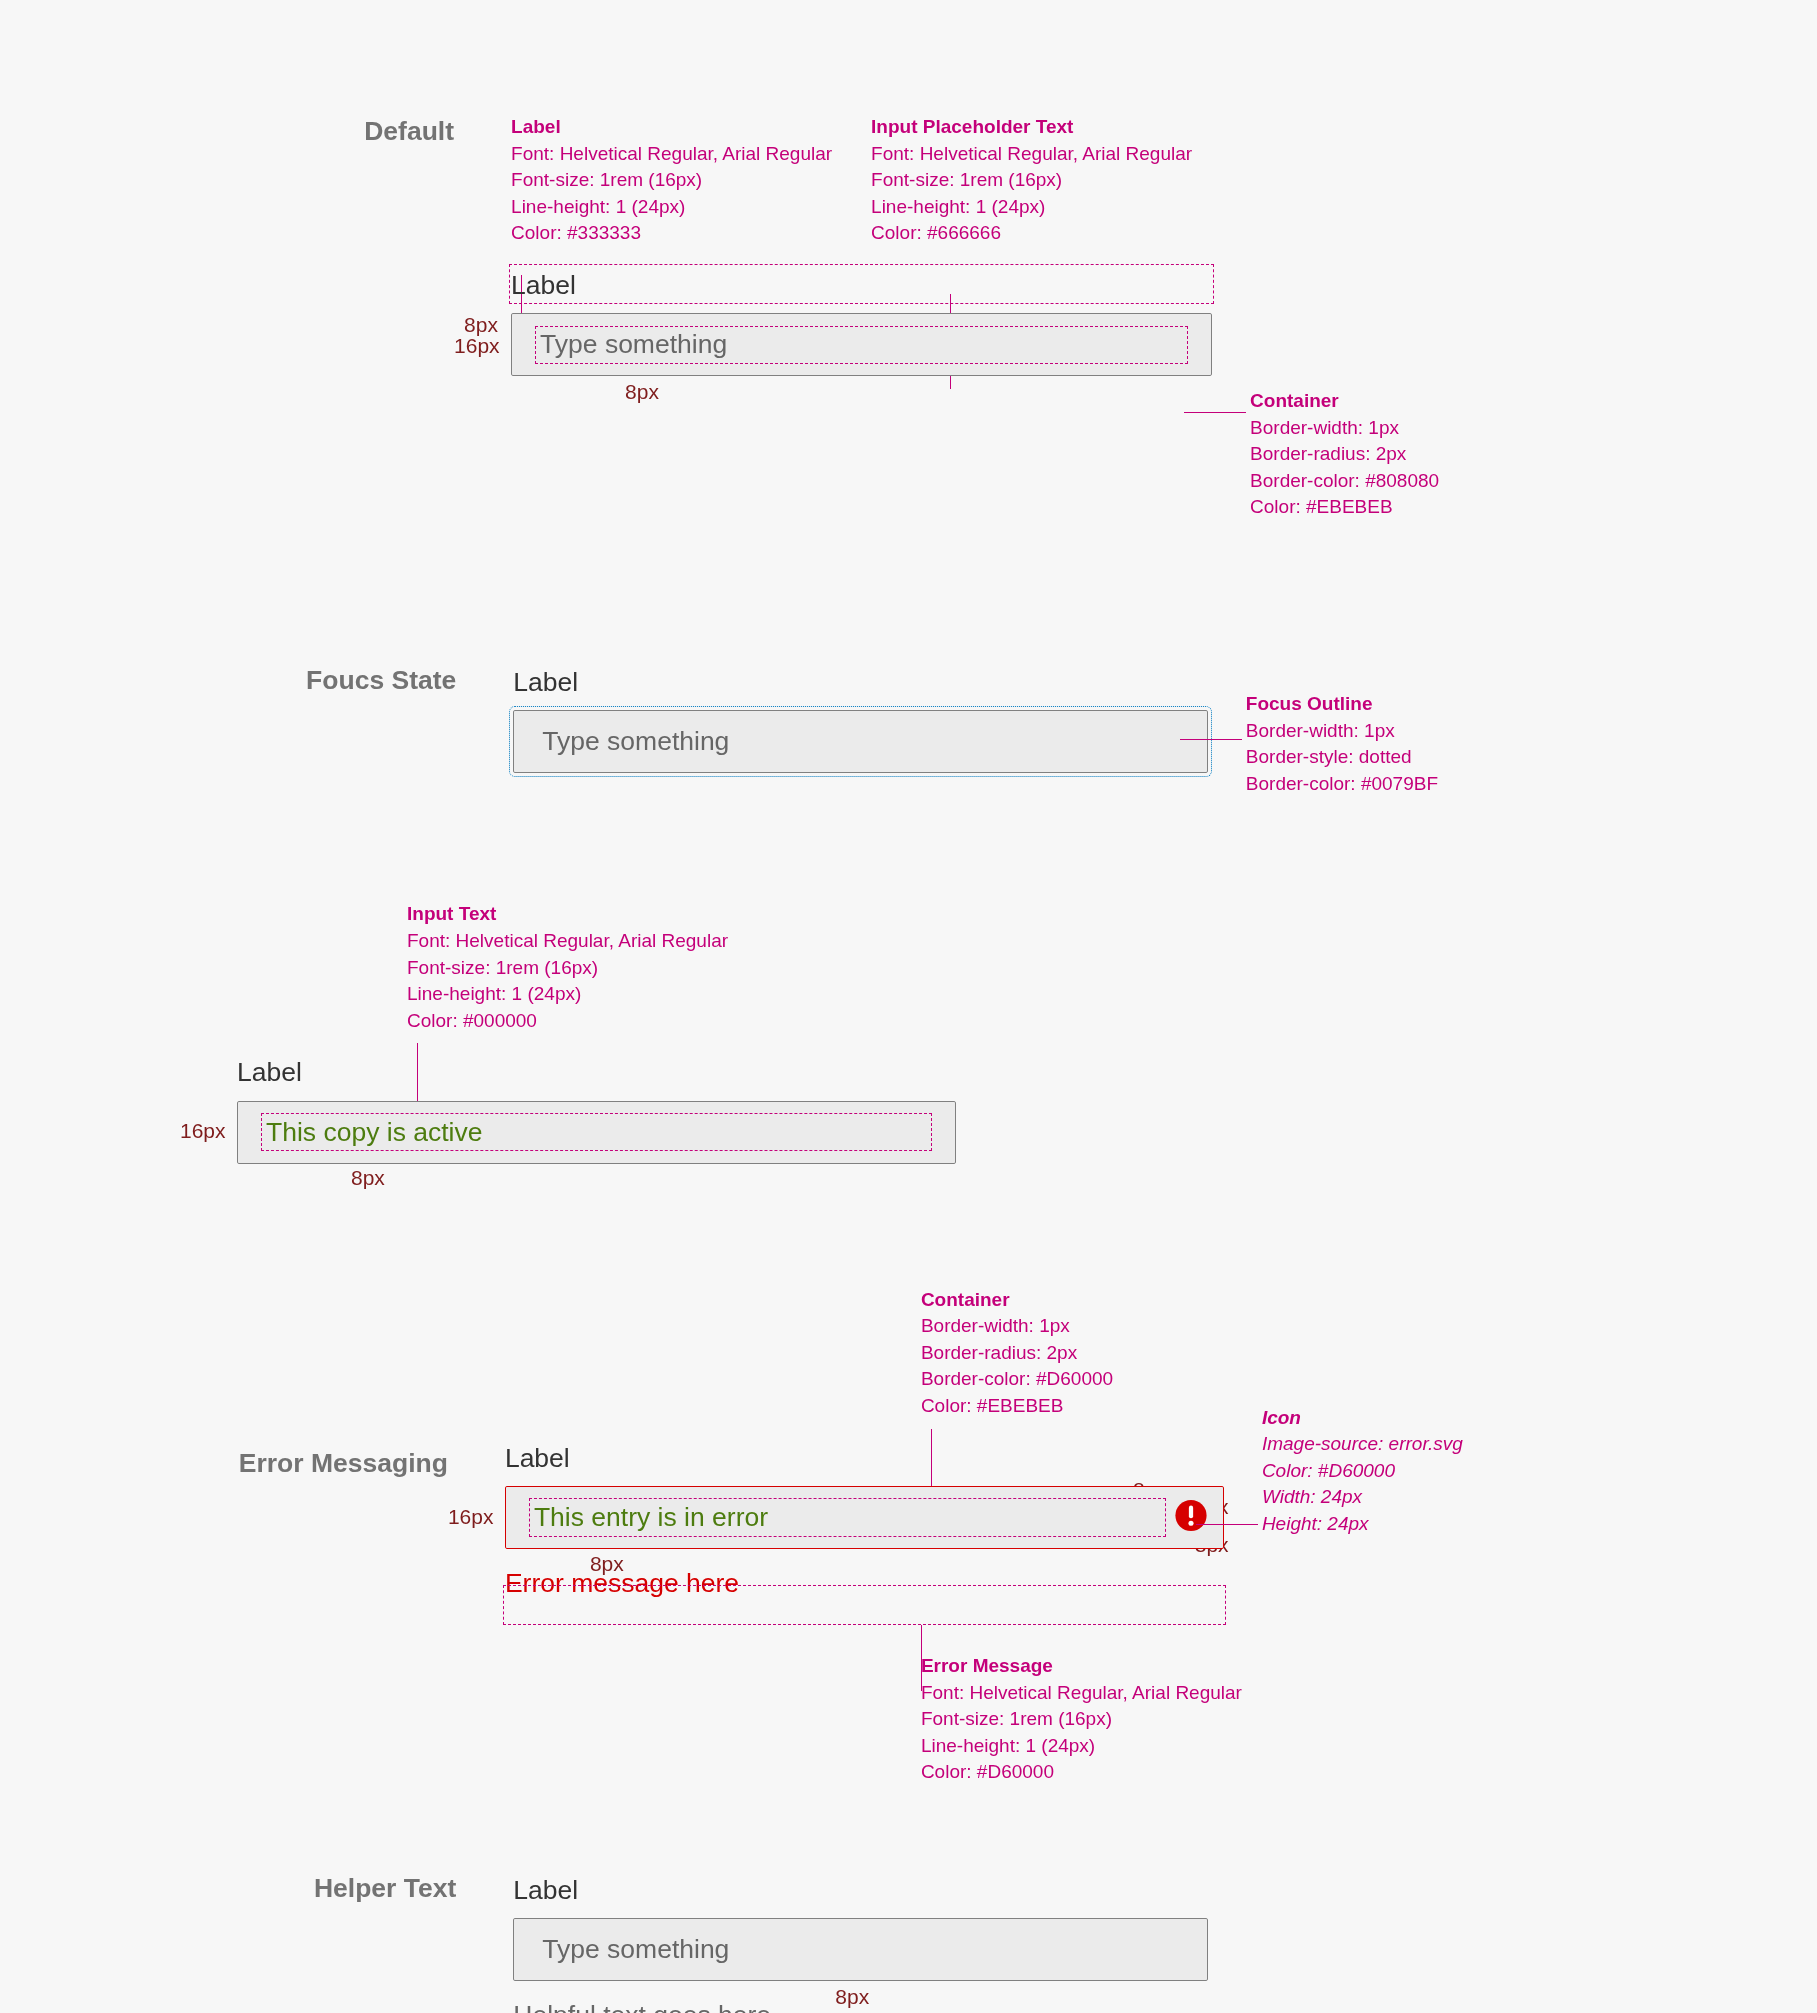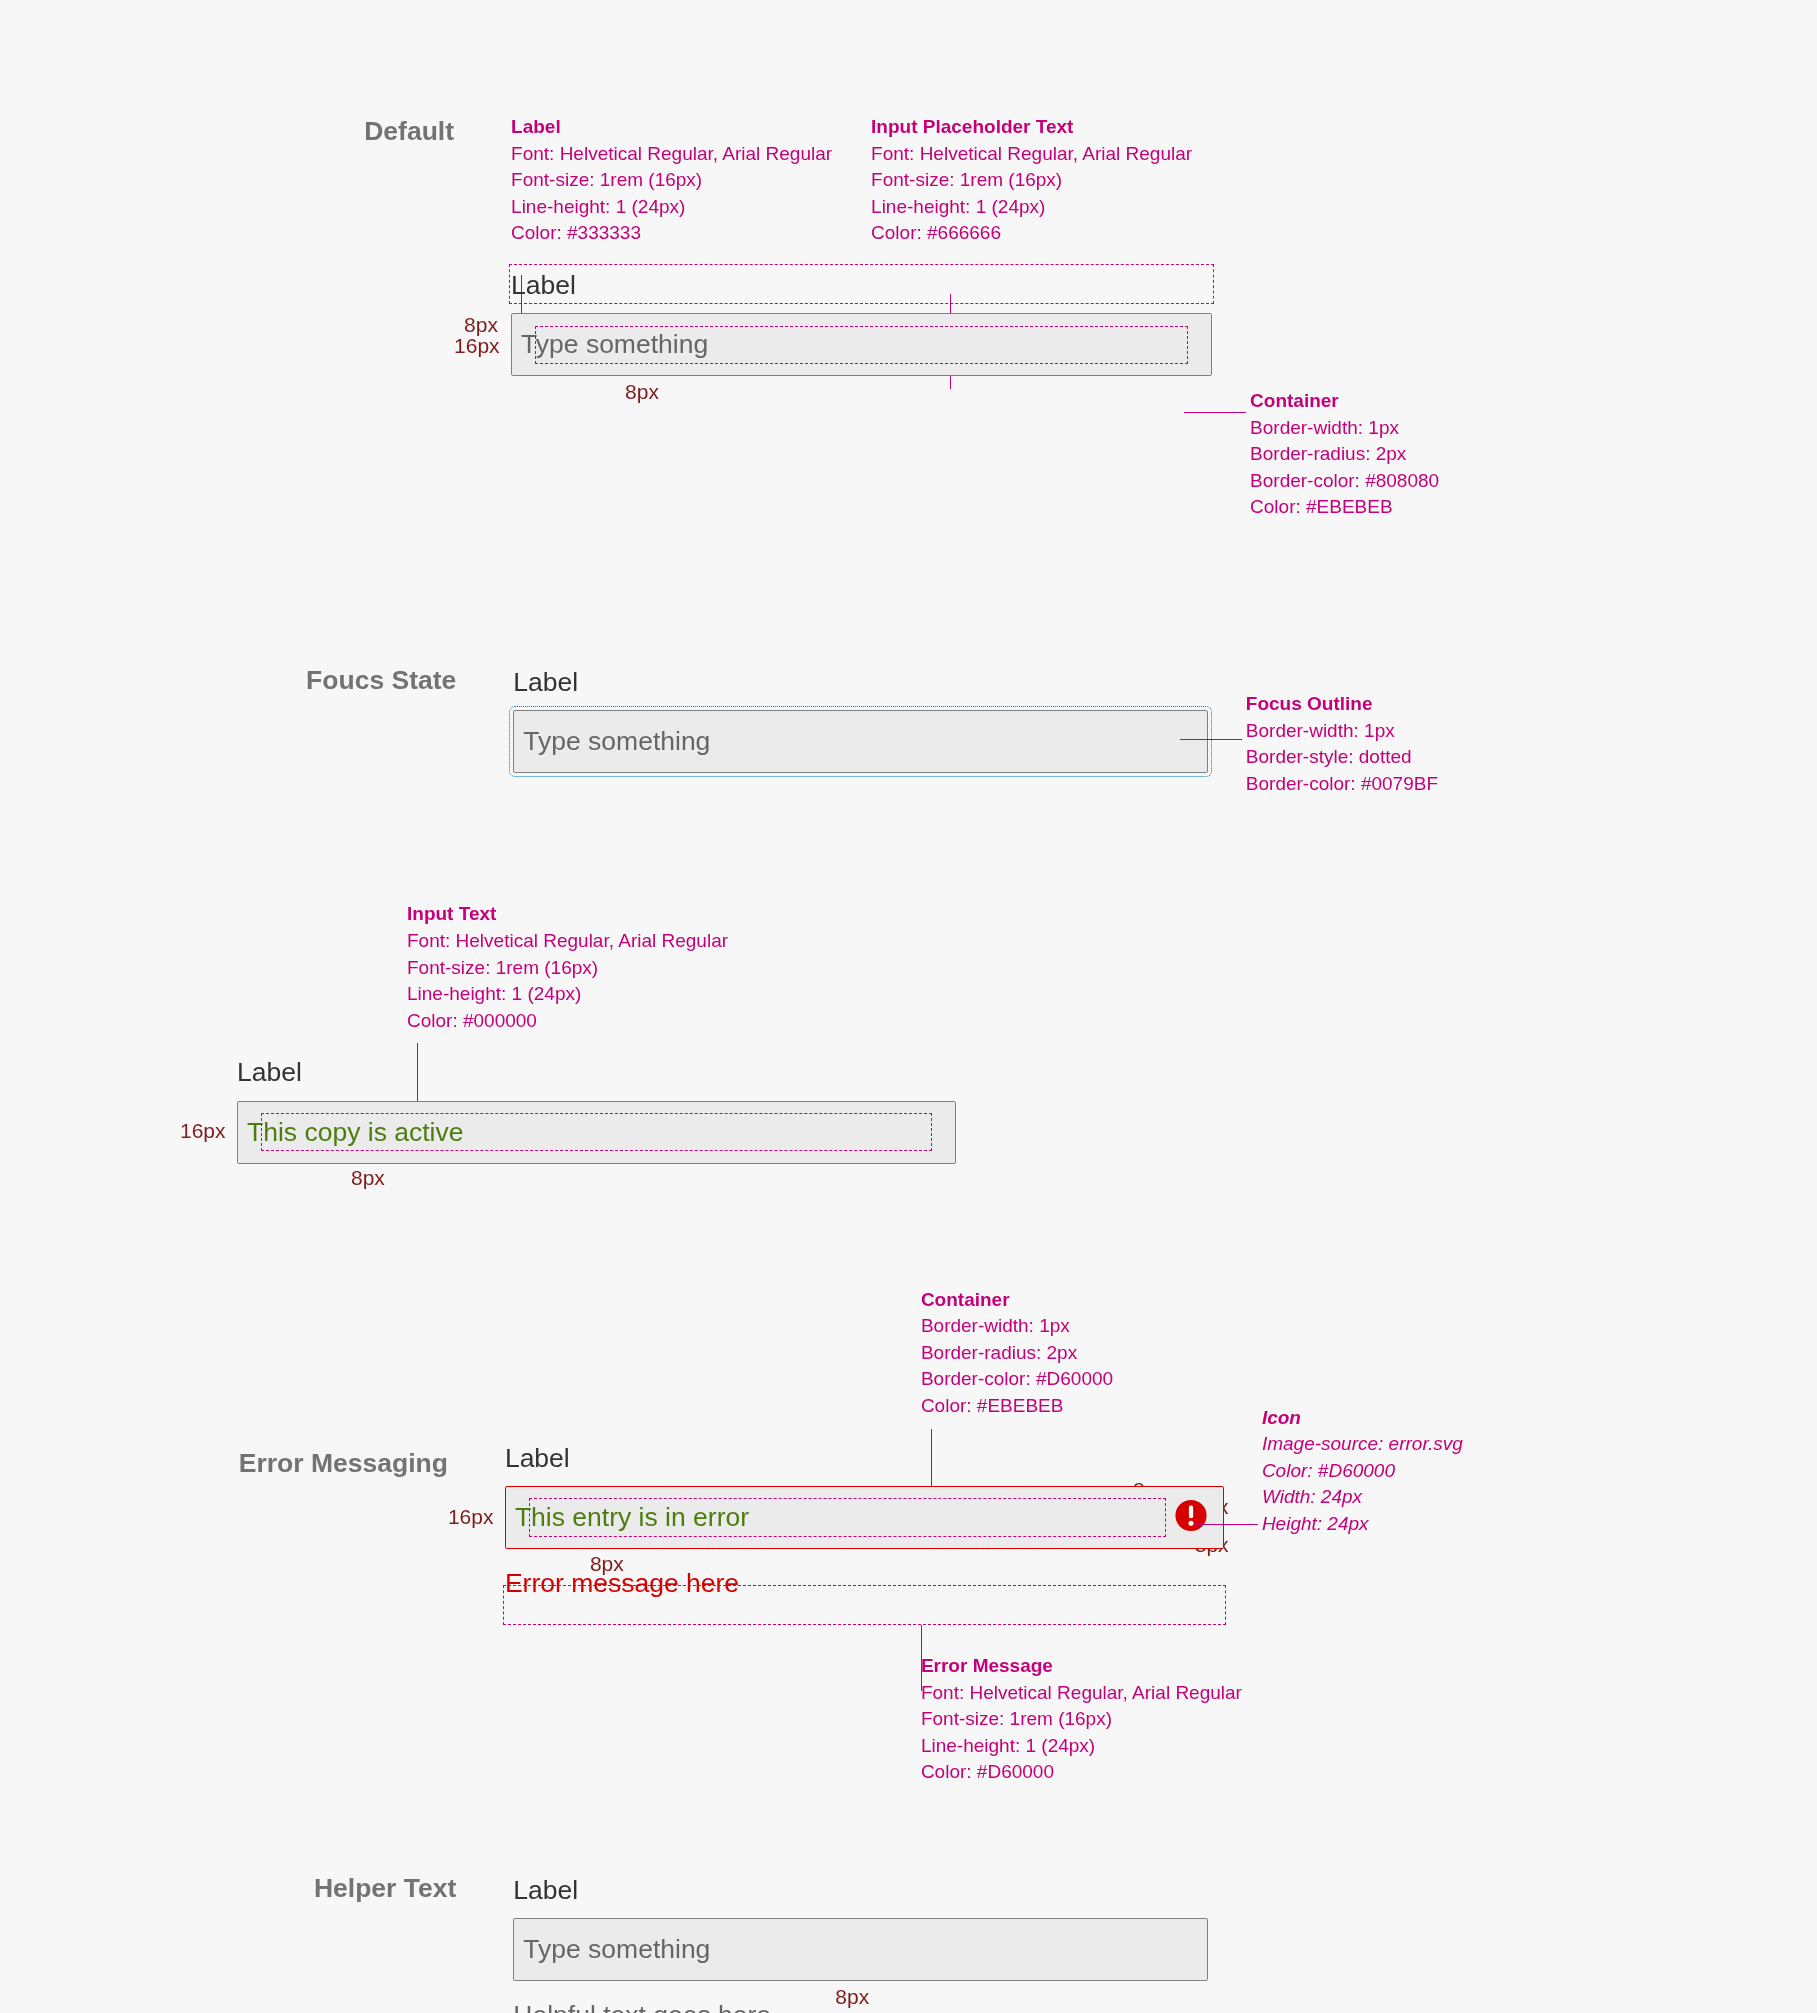--- a/index.html
+++ b/index.html
@@ -51,21 +51,21 @@
   .label-text {
     font-size: 26.5px;
     color: #333;
     line-height: 1.5;
     margin-bottom: 7.6px;
   }
   .input-container {
     border: 0.9px solid #808080;
     border-radius: 1.9px;
     background: #EBEBEB;
-    padding: 15px 9px;
+    padding: 15px 28px;
     position: relative;
   }
   .input-container.error {
     border-color: #D60000;
   }
   .input-placeholder {
     color: #666;
     font-size: 26.5px;
   }
   .input-text {

